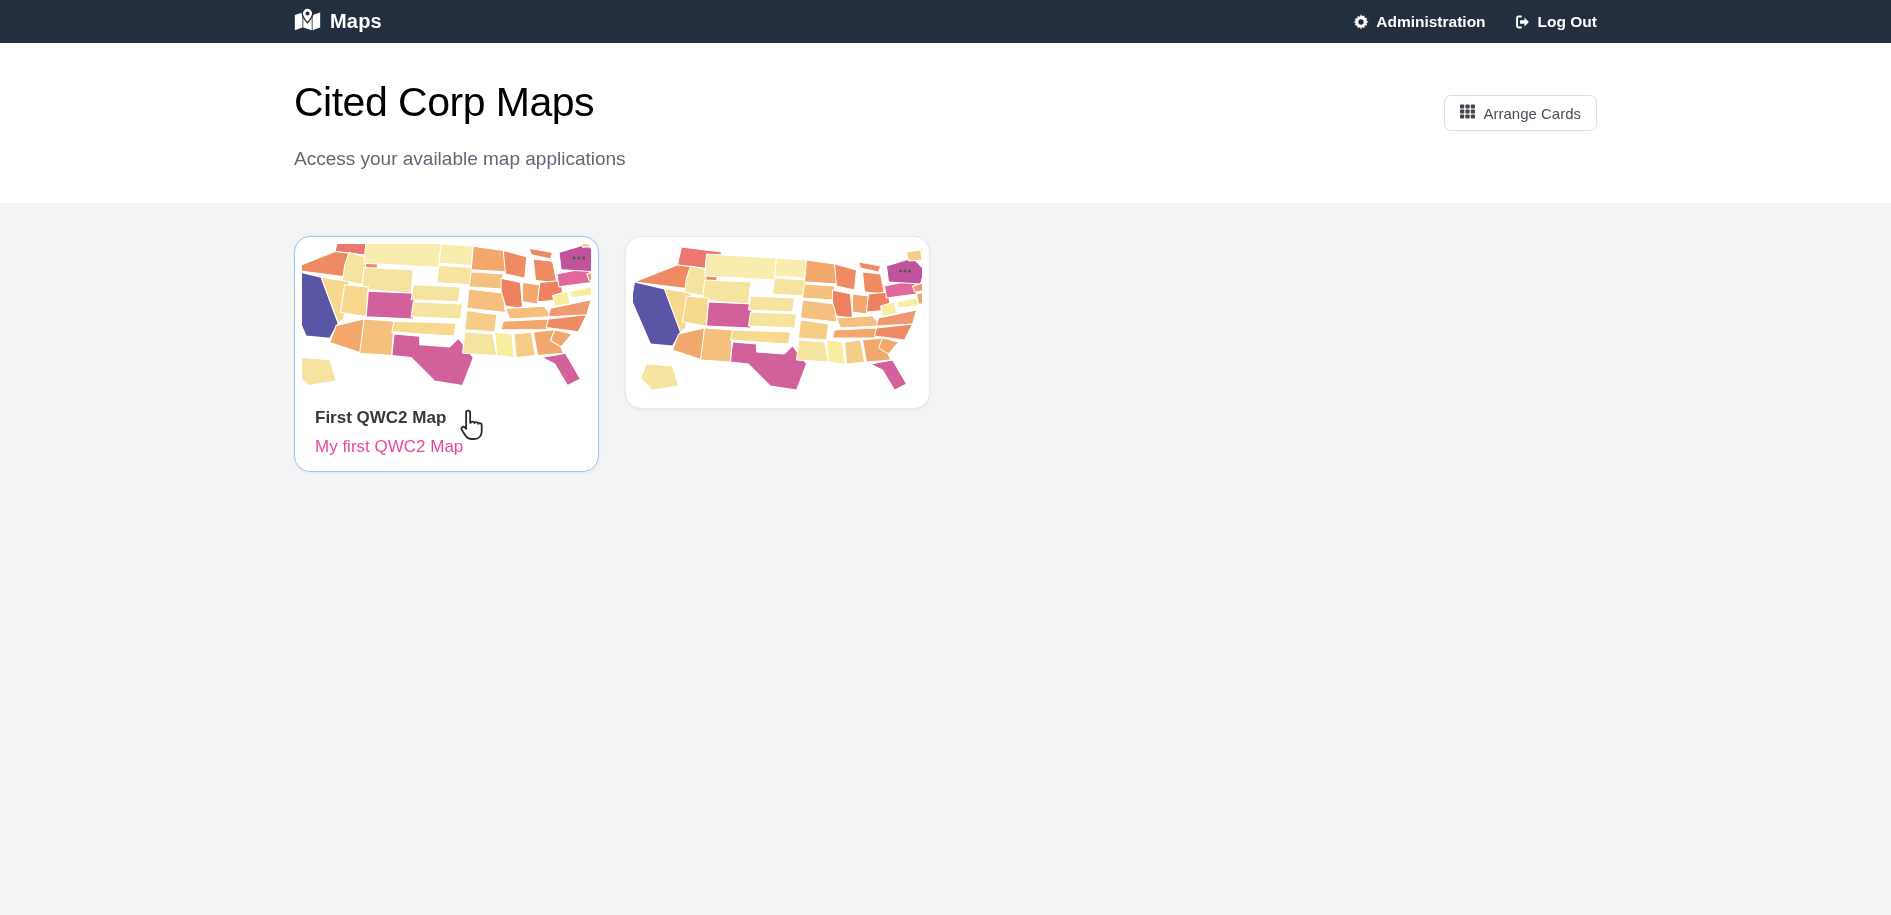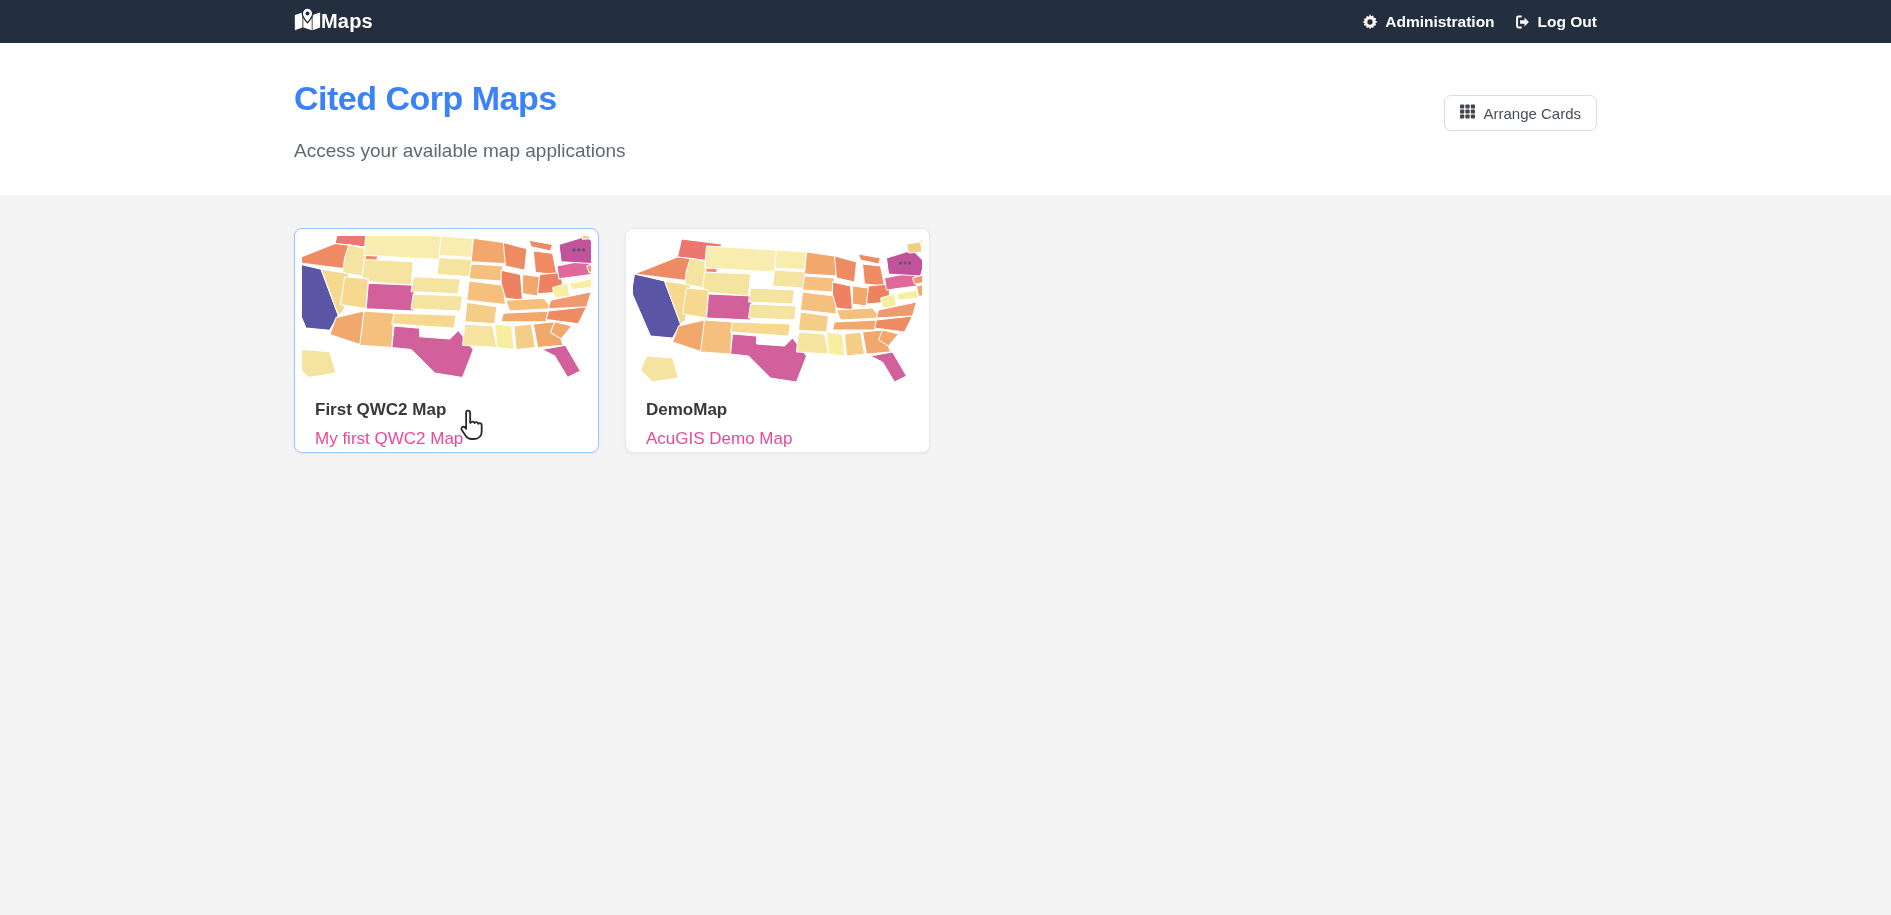--- a/index.html
+++ b/index.html
@@ -9,47 +9,47 @@
     background: #f4f4f5;
     position: relative;
     display: flex;
     flex-direction: column;
   }
   .container { width: 1303px; margin: 0 auto; }
 
   
   .navbar { background: #232e3e; height: 43px; flex: 0 0 auto; }
   .navbar .container { height: 100%; display: flex; align-items: center; justify-content: space-between; }
-  .brand { display: flex; align-items: center; color: #ffffff; cursor: pointer; }
+  .brand { display: flex; align-items: center; gap: 9px; color: #ffffff; cursor: pointer; }
   .brand-text { font-size: 20px; font-weight: 700; letter-spacing: 0.2px; }
-  .nav-links { display: flex; align-items: center; gap: 19px; }
+  .nav-links { display: flex; align-items: center; gap: 28px; }
   .nav-link { display: flex; align-items: center; gap: 7px; color: #ffffff; font-size: 15.5px; font-weight: 600; cursor: pointer; }
   .nav-link svg { display: block; }
 
   
   .page-header { background: #ffffff; padding: 36px 0 33px 0; flex: 0 0 auto; }
   .page-header .container { display: flex; justify-content: space-between; align-items: flex-start; }
-  .page-title { font-size: 34px; font-weight: 700; color: #3b82f6; letter-spacing: -0.5px; line-height: 1.15; }
+  .page-title { font-size: 41px; font-weight: 400; color: #000000; letter-spacing: -0.5px; line-height: 1.15; }
   .page-subtitle { font-size: 19px; color: #5f6a75; margin-top: 22px; }
   .arrange-btn {
     margin-top: 16px;
     display: inline-flex; align-items: center; gap: 8px;
     background: #ffffff; border: 1px solid #d9dee3; border-radius: 7px;
     padding: 8px 15px; font-family: inherit;
     font-size: 15px; color: #474f57; cursor: pointer;
     box-shadow: 0 1px 1px rgba(0,0,0,0.02);
   }
 
   
   .main { flex: 1 1 auto; padding-top: 33px; }
   .cards { display: flex; gap: 26px; align-items: flex-start; }
   .card {
     width: 305px; background: #ffffff;
-    border: 1px solid #e7e9ec; border-radius: 8px;
-    padding: 7px 7px 3px 7px;
+    border: 1px solid #e7e9ec; border-radius: 16px;
+    padding: 7px 7px 14px 7px;
     box-shadow: 0 1px 3px rgba(33,40,48,0.07);
     cursor: pointer;
   }
   .card.highlight { border-color: #9ec5fe; }
   .thumb { width: 100%; height: 150px; background: #ffffff; border-radius: 5px; overflow: hidden; }
   .thumb svg { width: 100%; height: 100%; display: block; }
   .card-body { padding: 0 13px; }
   .card-title { margin-top: 14px; font-size: 17px; font-weight: 700; color: #37393b; }
   .card-desc { margin-top: 9px; font-size: 17px; color: #ec4899; }
 
@@ -233,24 +233,20 @@
               <polygon points="294,4 302,2 302,20 296,20" fill="#f6d98e" stroke="#ffffff" stroke-width="1" stroke-linejoin="round"></polygon>
               <polygon points="286,42 300,38 302,46 288,48" fill="#f09870" stroke="#ffffff" stroke-width="1" stroke-linejoin="round"></polygon>
               <polygon points="290,50 298,48 300,60 292,60" fill="#f2a86d" stroke="#ffffff" stroke-width="1" stroke-linejoin="round"></polygon>
               <polygon points="270,58 290,54 292,62 272,64" fill="#f8ee9f" stroke="#ffffff" stroke-width="1" stroke-linejoin="round"></polygon>
               <polygon points="20,120 46,122 52,142 26,146 14,134" fill="#f5e3a0" stroke="#ffffff" stroke-width="1" stroke-linejoin="round"></polygon>
               <circle cx="274" cy="27" r="1.5" fill="#555a60"></circle>
               <circle cx="278.5" cy="27" r="1.5" fill="#555a60"></circle>
               <circle cx="283" cy="27" r="1.5" fill="#555a60"></circle>
             </svg>
           </div>
-    <div class="card-body">
-      <div class="card-title">DemoMap</div>
-      <div class="card-desc">AcuGIS Demo Map</div>
-    </div>
   </div>
 </div>
   </div>
 </main>
 
 <div class="cursor">
   <svg viewBox="0 0 24 28" width="30" height="34">
     <path d="M9.5 2.2c1 0 1.8.8 1.8 1.8v8.2h.5c.2-.6.8-1 1.5-1 .8 0 1.4.5 1.6 1.2.3-.4.8-.7 1.4-.7.8 0 1.5.5 1.7 1.3.3-.3.7-.5 1.1-.5 1 0 1.7.8 1.7 1.8v5c0 3.7-2.5 6.2-6.2 6.2h-2.1c-2 0-3.7-.9-4.8-2.5l-3.3-4.9c-.5-.7-.4-1.6.2-2.2.7-.7 1.8-.6 2.4.1l1 1.2V4c0-1 .7-1.8 1.5-1.8z" fill="#ffffff" stroke="#2b2b2b" stroke-width="1.5" stroke-linejoin="round"></path>
   </svg>
 </div>

